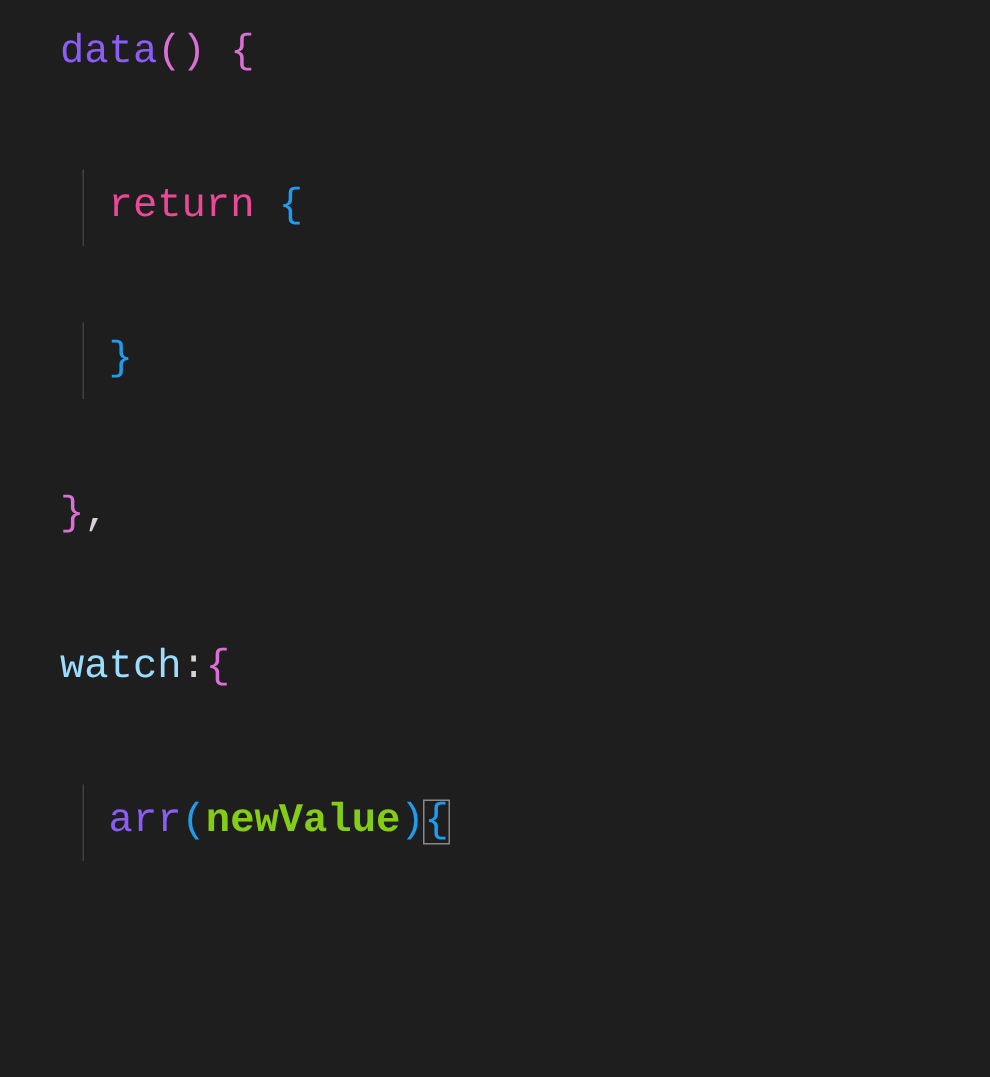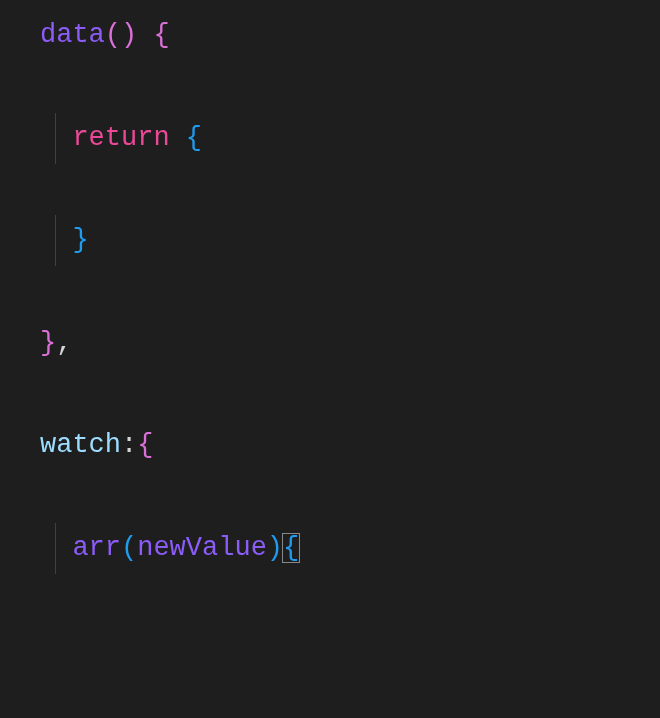--- a/index.html
+++ b/index.html
@@ -27,21 +27,21 @@
   .indent-guide {
     position: absolute;
     top: 0;
     bottom: 0;
     border-left: 1px solid #404040;
   }
   
   .fn      { color: #8b5cf6; }   
   .kw      { color: #ec4899; }   
   .prop    { color: #9cdcfe; }   
-  .param   { color: #8b5cf6; }
+  .param   { color: #84cc16; font-weight: bold; }
   .num     { color: #b5cea8; }
   .punc    { color: #d4d4d4; }
   .brkt    { color: #ffd602; }   
   .brkt-p  { color: #da70d6; }   
   .brkt-b  { color: #1f9cf0; }
   .box {
     outline: 1px solid #888;
     outline-offset: -1px;
     padding: 0 1px;
     margin: 0 -1px;

